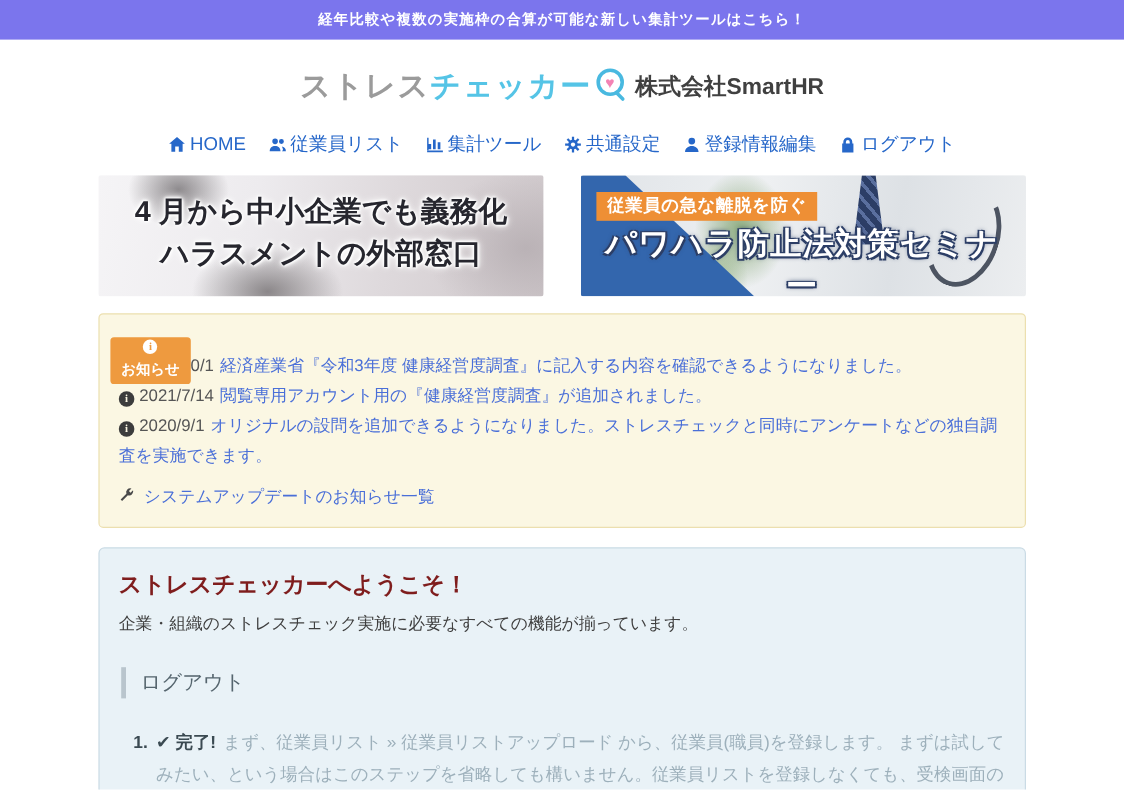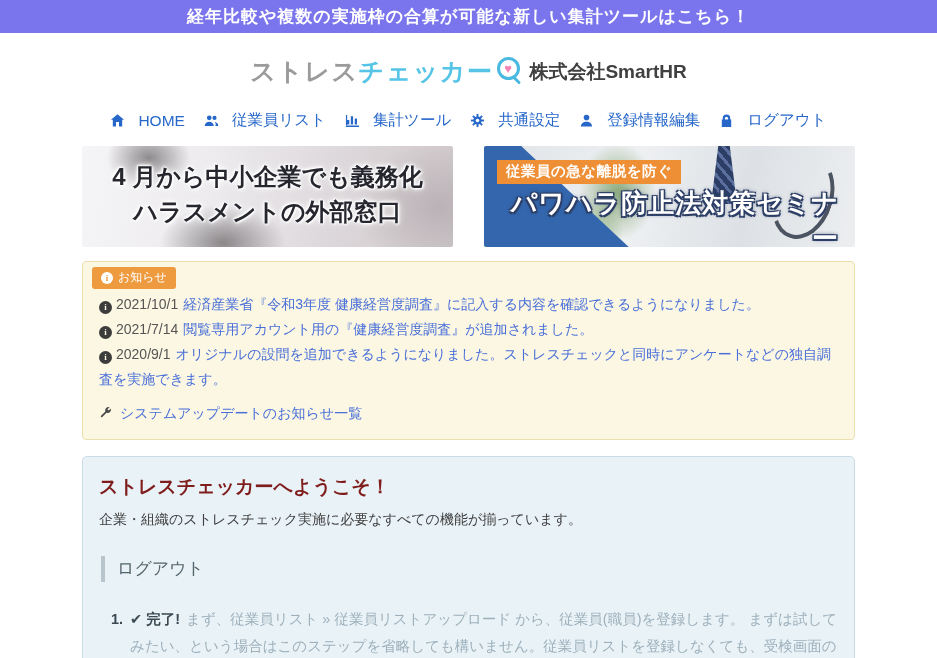--- a/index.html
+++ b/index.html
@@ -5,21 +5,21 @@
   html, body {
     margin: 0; padding: 0;
     width: 937px; height: 658px;
     overflow: hidden;
     background: #ffffff;
     font-family: "Liberation Sans", "DejaVu Sans", sans-serif;
   }
   .topbar {
     height: 33px; line-height: 33px;
     background: #7b75ed;
-    color: #fff; font-size: 17px; font-weight: 700;
+    color: #fff; font-size: 12px; font-weight: 700;
     text-align: center; letter-spacing: 1px;
     cursor: pointer;
   }
   .container { width: 773px; margin: 0 auto; }
 
   
   .logo-row {
     margin-top: 22px;
     display: flex; justify-content: center; align-items: center; gap: 3px;
   }
@@ -41,21 +41,21 @@
     background: #49b9e0; transform: rotate(-45deg);
   }
   .company { font-size: 19px; font-weight: 700; color: #404040; }
 
   
   .nav {
     margin-top: 22px;
     display: flex; justify-content: center; align-items: center; gap: 19px;
     font-size: 15.5px; color: #2667c9;
   }
-  .nav a { color: #2667c9; text-decoration: none; display: inline-flex; align-items: center; gap: 13px; cursor: pointer; }
+  .nav a { color: #2667c9; text-decoration: none; display: inline-flex; align-items: center; gap: 3px; cursor: pointer; }
   .nav svg { width: 15px; height: 15px; fill: currentColor; }
 
   
   .banner-row { margin-top: 15px; display: flex; gap: 31px; }
   .banner {
     position: relative; width: 371px; height: 101px;
     border-radius: 2px; overflow: hidden; cursor: pointer;
   }
   .banner-left {
     background:
@@ -93,37 +93,37 @@
     transform: rotate(18deg); opacity: .85;
   }
   .banner-right .br-badge {
     position: absolute; left: 13px; top: 14px;
     background: #ee8f35; color: #fff;
     font-size: 14.5px; font-weight: 700;
     padding: 2px 9px 3px; letter-spacing: .5px;
   }
   .banner-right .br-title {
     position: absolute; left: 0; right: 16px; top: 40px;
-    text-align: right; padding-left: 14px;
+    text-align: center; padding-left: 14px;
     font-size: 26px; font-weight: 700; color: #fff; letter-spacing: 1px;
     text-shadow: 1.5px 1.5px 0 #2c3e66, -1.5px -1.5px 0 #2c3e66, 1.5px -1.5px 0 #2c3e66, -1.5px 1.5px 0 #2c3e66, 0 0 4px #2c3e66;
   }
 
   
   .news-box {
     margin-top: 14px; position: relative;
     background: #fbf7e3; border: 1px solid #ecdfaf; border-radius: 4px;
     padding: 30px 16px 13px;
   }
   .news-tag {
-    position: absolute; top: 5px; left: 9px;
+    position: absolute; top: 19px; left: 9px;
     background: #ee9a3f; color: #fff;
-    font-size: 12px; font-weight: 400;
+    font-size: 12px; font-weight: 700;
     padding: 2px 9px 3px; border-radius: 3px;
-    display: inline-flex; align-items: center; gap: 5px;
+    display: inline-flex; align-items: center; gap: 5px; flex-direction: column;
   }
   .news-tag .tag-info {
     width: 12px; height: 12px; border-radius: 50%;
     background: #fff; color: #ee9a3f;
     font-size: 9px; font-weight: 700; font-family: "Liberation Serif", serif;
     display: inline-flex; align-items: center; justify-content: center;
   }
   .news-item { font-size: 14px; line-height: 25px; color: #4a6fd8; }
   .news-item .info-icon {
     display: inline-flex; align-items: center; justify-content: center;

